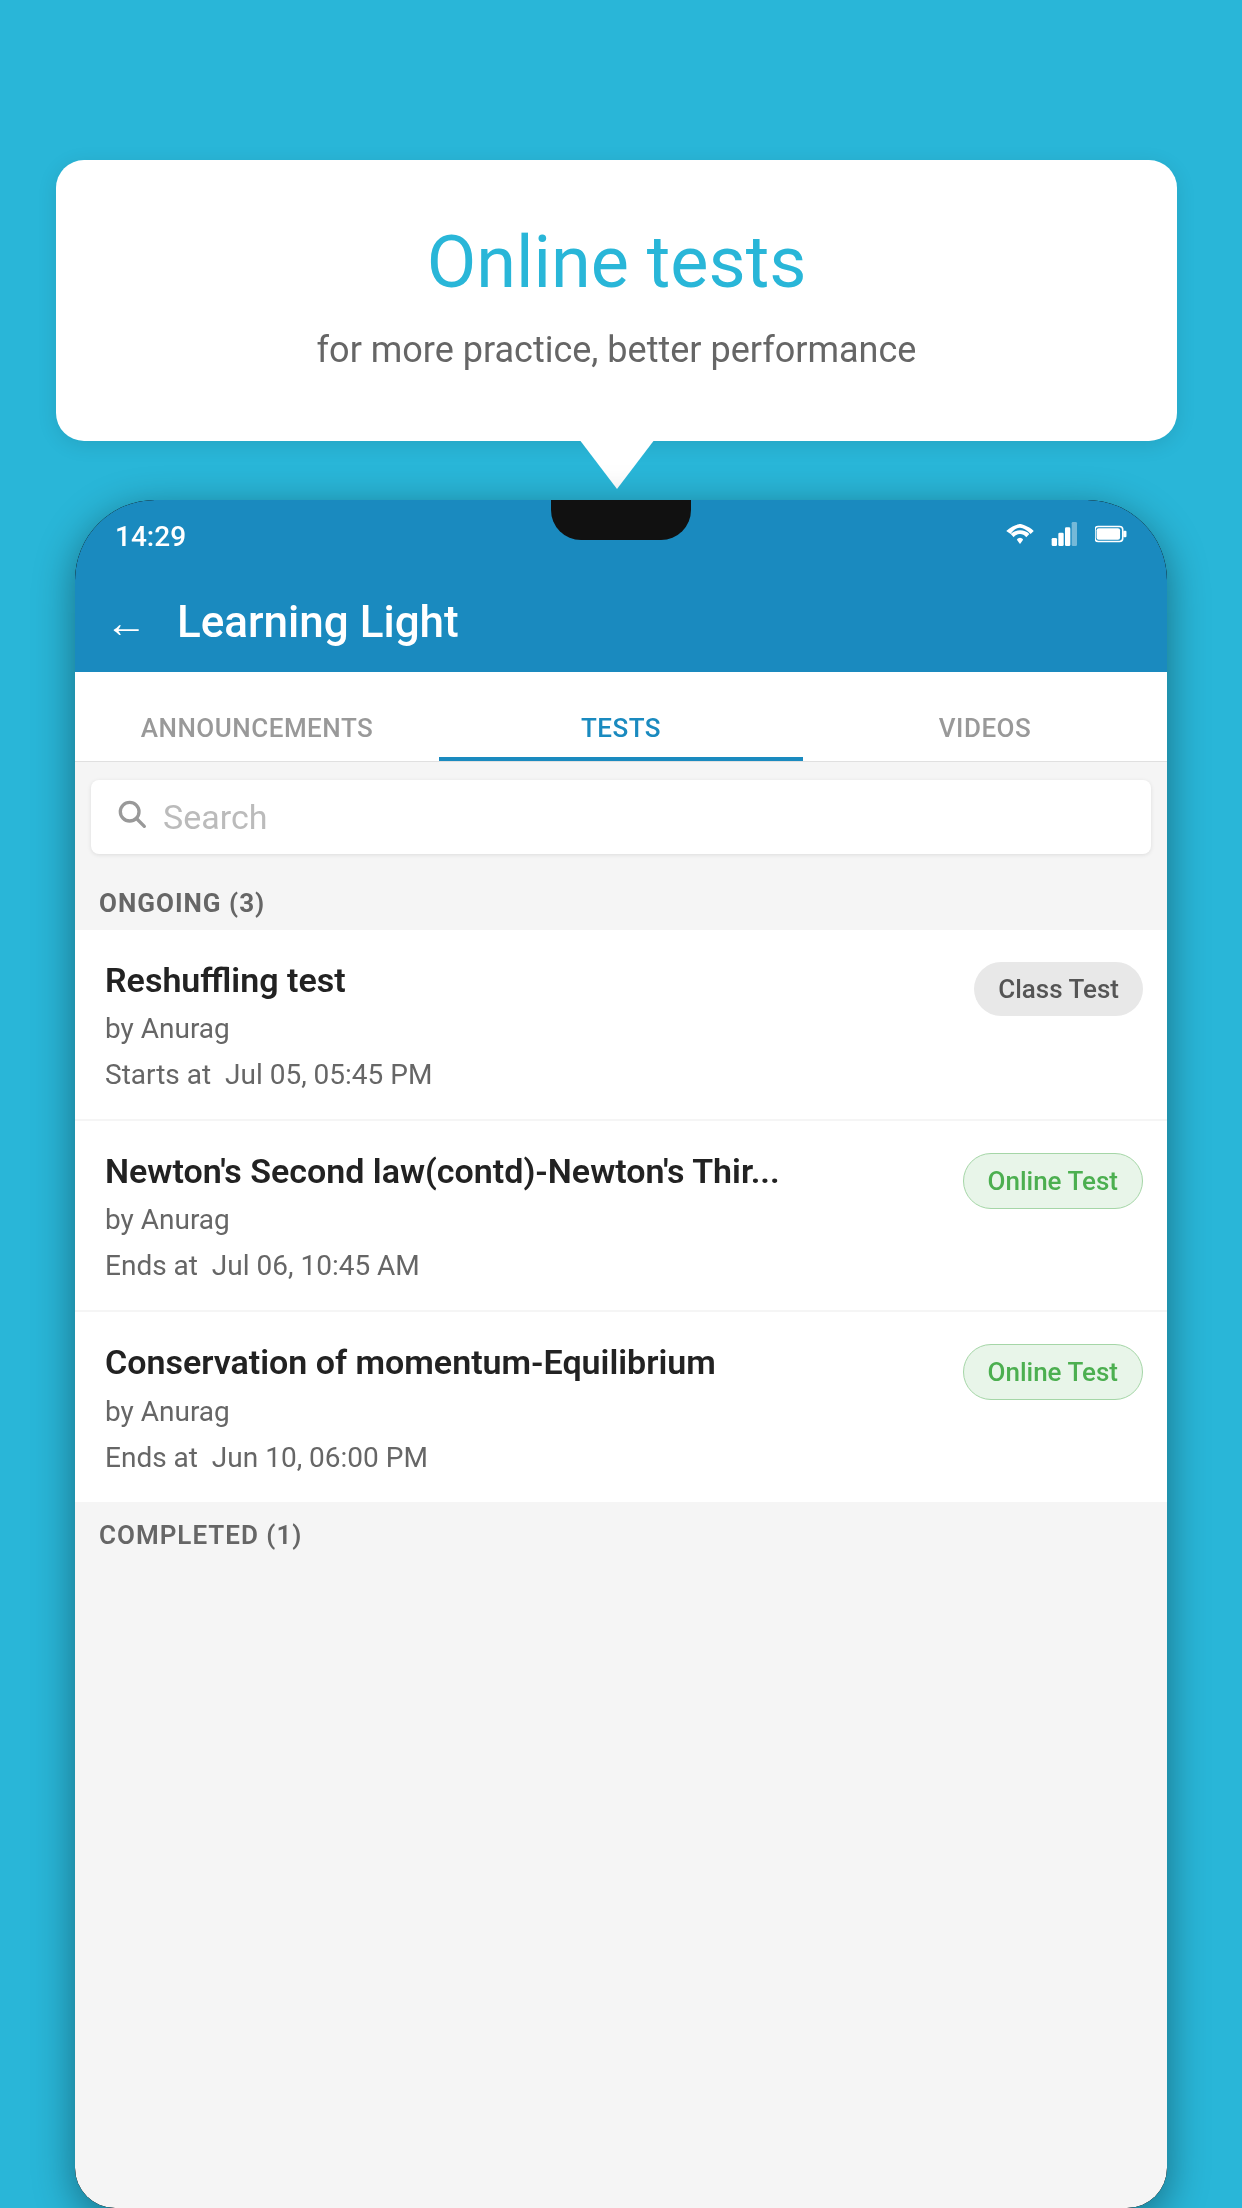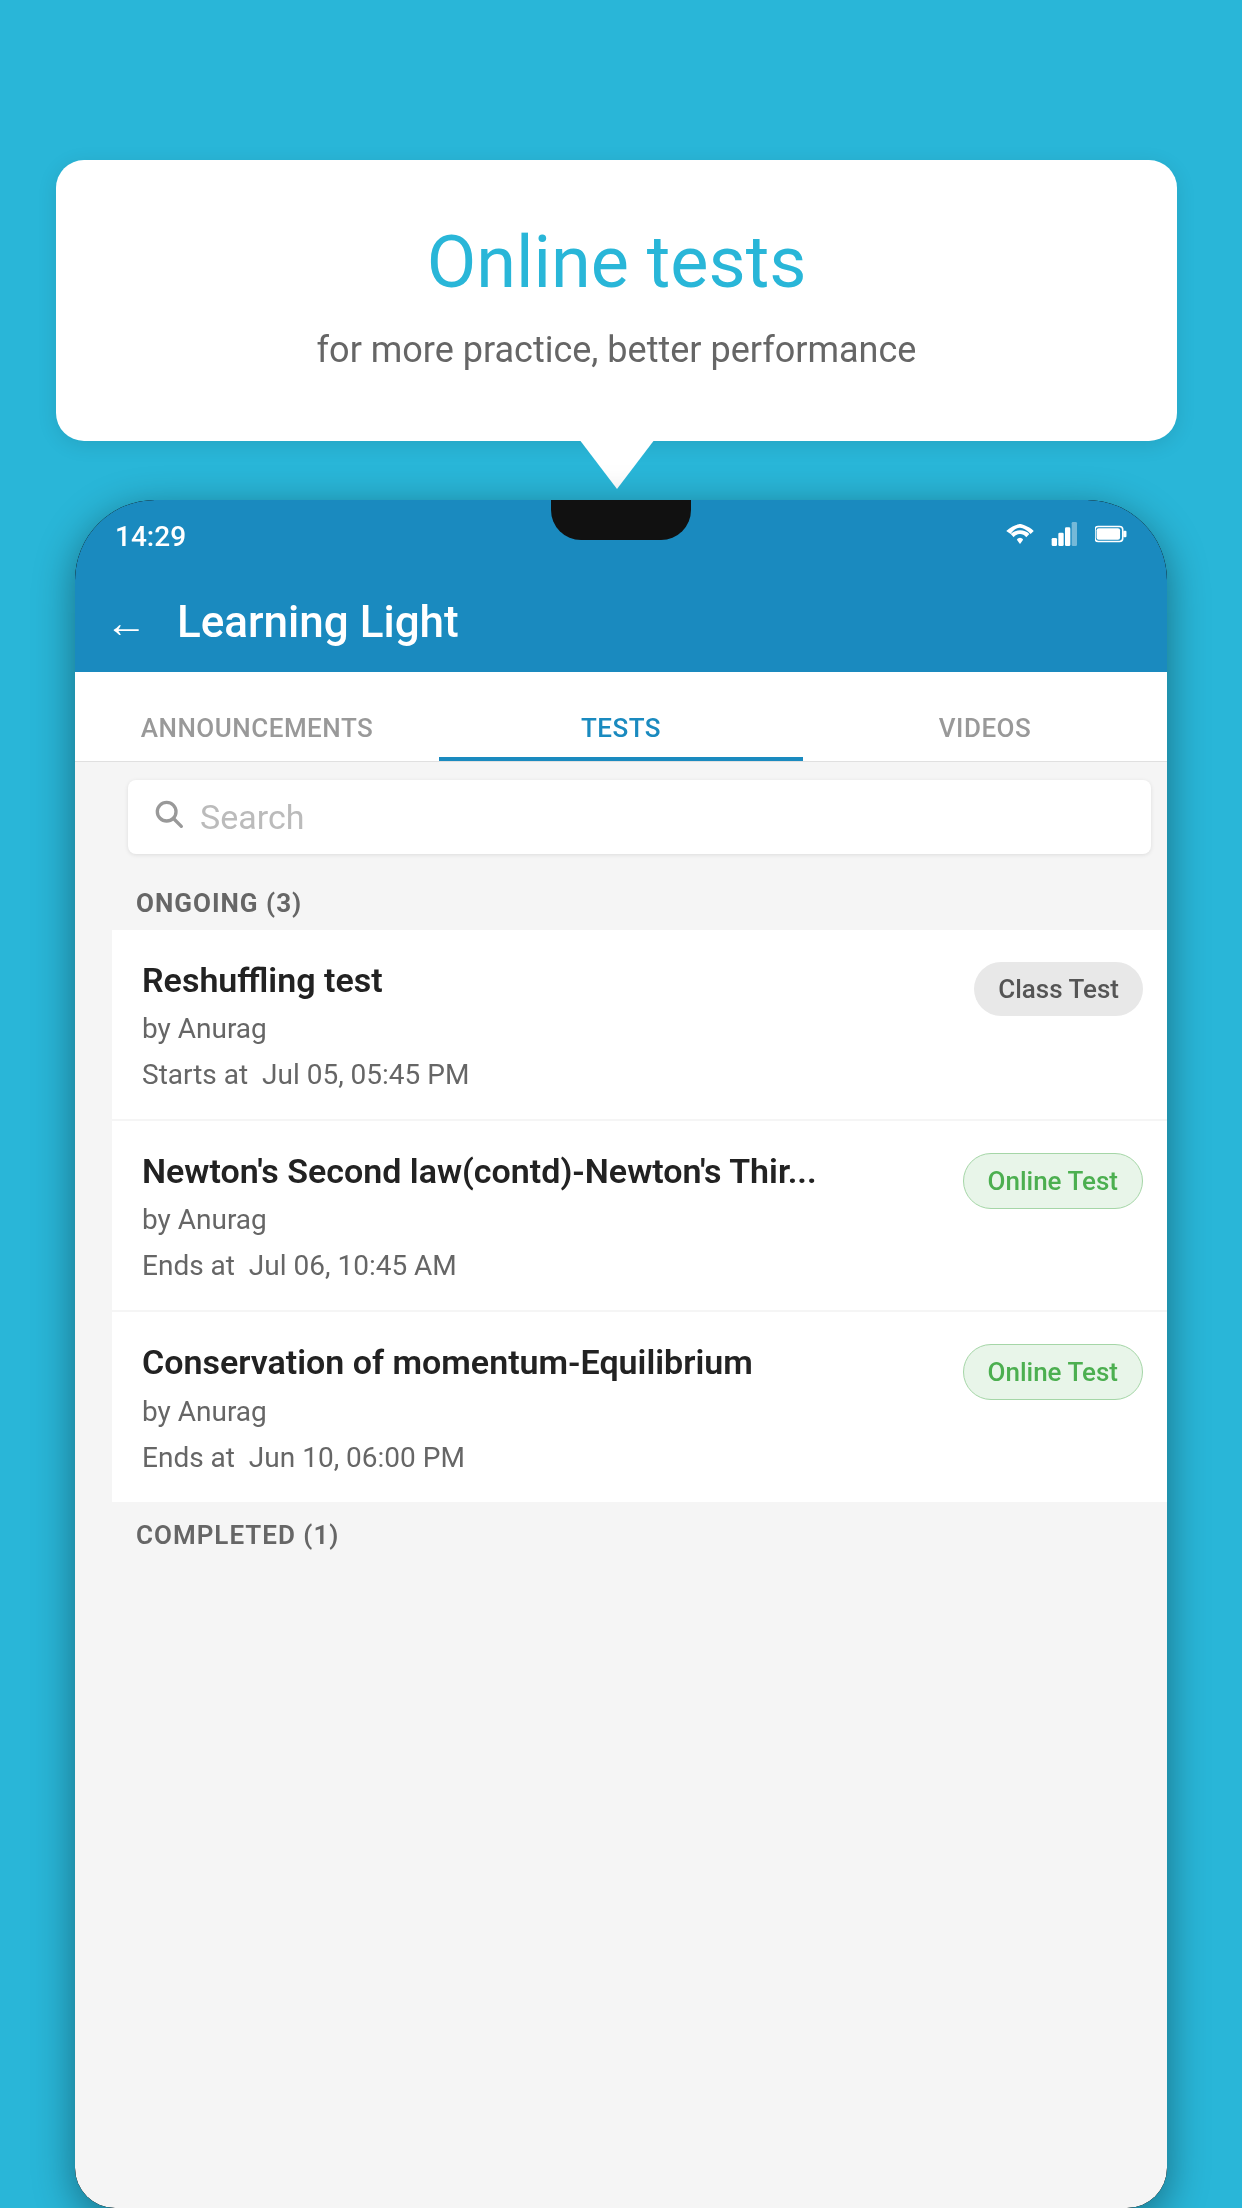--- a/index.html
+++ b/index.html
@@ -147,21 +147,20 @@
       right: 0;
       height: 4px;
       background: #1a8abf;
     }
 
     
     .content-area {
       background: #f5f5f5;
       flex: 1;
       overflow-y: auto;
-      padding-left: 37px;
     }
 
     
     .search-bar {
       background: white;
       margin: 18px 16px;
       border-radius: 8px;
       display: flex;
       align-items: center;
       padding: 16px 24px;

